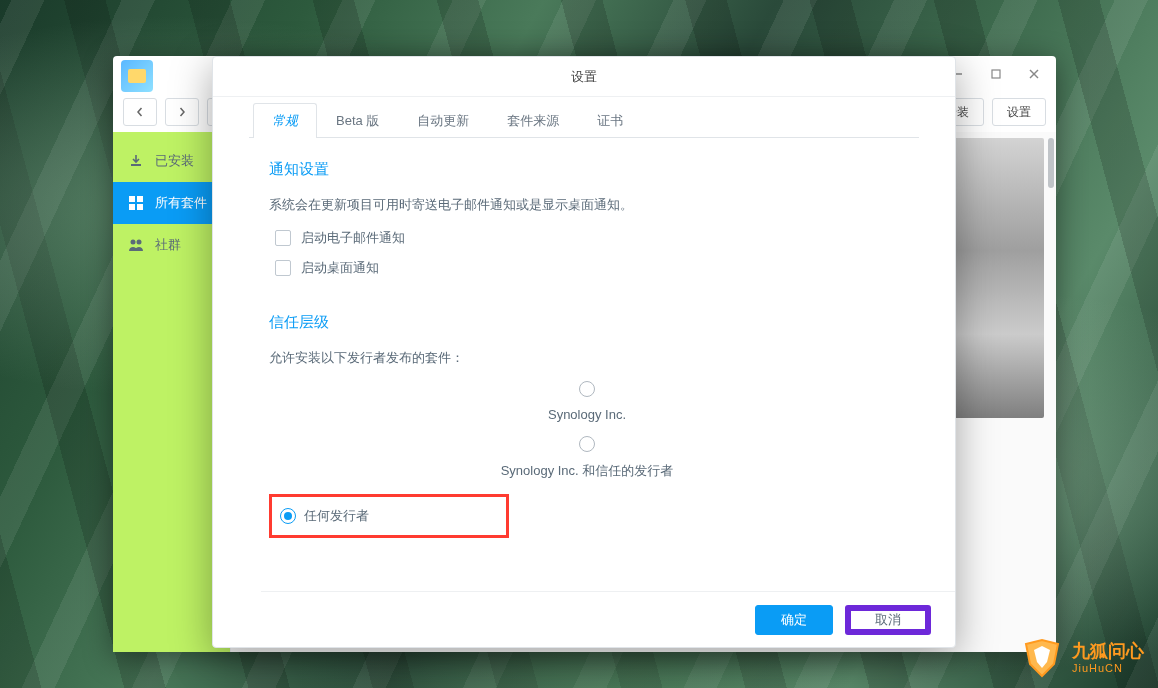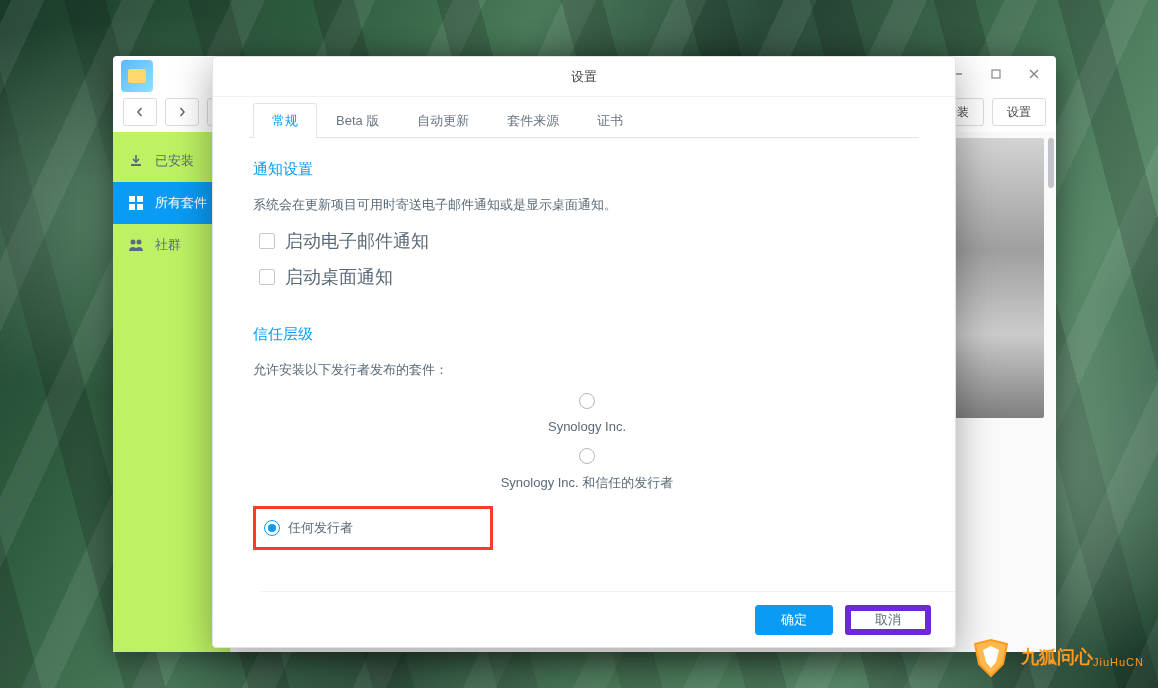--- a/index.html
+++ b/index.html
@@ -27,46 +27,46 @@
   .side-icon { width:18px; height:18px; display:flex; align-items:center; justify-content:center; }
   
   .content-area { flex:1; position:relative; background:#fafafa; }
   .content-img { position:absolute; right:12px; top:6px; width:100px; height:280px; background: linear-gradient(180deg,#d0d4d8 0%, #9aa0a6 40%, #c8ccd0 70%, #7a8086 100%); filter: grayscale(100%); border-radius:2px; }
   .content-scroll { position:absolute; right:2px; top:6px; width:6px; height:50px; background:#c0c4c8; border-radius:3px; }
 
   .modal { position:absolute; left:212px; top:56px; width:744px; height:592px; background:#fff; border-radius:4px; box-shadow:0 10px 40px rgba(0,0,0,0.35); display:flex; flex-direction:column; border:1px solid #e0e4e8; }
   .modal-title { height:40px; display:flex; align-items:center; justify-content:center; font-size:13px; color:#444; border-bottom:1px solid #eef0f2; }
   .modal-tabs { height:40px; display:flex; align-items:flex-end; padding-left:40px; }
   .tab { height:34px; padding:0 18px; font-size:13px; color:#6a7682; display:flex; align-items:center; cursor:pointer; border:1px solid transparent; border-bottom:none; }
-  .tab.active { color:#0a9cf5; border-color:#e0e4e8; border-top-left-radius:3px; border-top-right-radius:3px; background:#fff; position:relative; }
+  .tab.active { color:#0a9cf5; border-color:#e0e4e8; border-top-left-radius:3px; border-top-right-radius:3px; background:#fff; position:relative;font-style:italic; }
   .tab.active::after{content:'';position:absolute;left:0;right:0;bottom:-1px;height:2px;background:#fff;}
   .modal-tabs-line { height:1px; background:#e0e4e8; margin:0 36px; }
   
-  .modal-content { flex:1; padding:22px 40px; overflow:auto; }
+  .modal-content { flex:1; padding:22px 56px; overflow:auto; }
   .section-title { font-size:15px; color:#0a9cf5; font-weight:500; margin-bottom:16px; }
   .section-desc { font-size:13px; color:#5a6a78; margin-bottom:14px; line-height:1.5; }
   .checkbox-row { display:flex; align-items:center; gap:10px; margin-bottom:12px; padding-left:6px; }
   .checkbox { width:16px; height:16px; border:1px solid #c0c8d0; border-radius:2px; cursor:pointer; }
-  .checkbox-label { font-size:18px; color:#5a6a78; }
+  .checkbox-label { font-size:13px; color:#5a6a78; }
   .radio-row { display:flex; align-items:center; gap:10px; margin-bottom:14px; padding-left:6px;flex-direction:column; }
   .radio { width:16px; height:16px; border:1px solid #b0b8c0; border-radius:50%; cursor:pointer; display:flex; align-items:center; justify-content:center; }
   .radio.checked { border-color:#0a9cf5; }
   .radio.checked::after { content:''; width:8px; height:8px; background:#0a9cf5; border-radius:50%; }
   .radio-label { font-size:13px; color:#5a6a78; }
   .highlight-box { border:3px solid #ff3b30; padding:10px 8px; display:inline-flex; align-items:center; gap:8px; width:240px; }
   .section-gap { height:24px; }
   
   .modal-footer { height:56px; border-top:1px solid #eef0f2; display:flex; align-items:center; justify-content:flex-end; padding:0 24px; gap:12px;margin-left:48px; }
   .btn { height:30px; padding:0 24px; font-size:13px; border-radius:3px; cursor:pointer; display:flex; align-items:center; justify-content:center; min-width:78px; }
   .btn-primary { background:#0a9cf5; color:#fff; border:1px solid #0a9cf5; }
   .btn-default { background:#fff; color:#5a6a78; border:6px solid #6d28d9; }
 
   .watermark { position:absolute; right:14px; bottom:8px; display:flex; align-items:center; gap:8px; }
   .wm-logo { width:44px; height:44px; }
-  .wm-text { display:flex; line-height:1.1;align-items:flex-end; }
+  .wm-text { display:flex; flex-direction:column; line-height:1.1; }
   .wm-cn { font-size:18px; color:#ff9a1f; font-weight:600; }
   .wm-en { font-size:11px; color:#ff9a1f; letter-spacing:1px; }
 </style>
 </head>
 <body>
 
 <div class="bg-image"></div>
 
 <div class="main-window">
   <div class="main-icon"></div>

